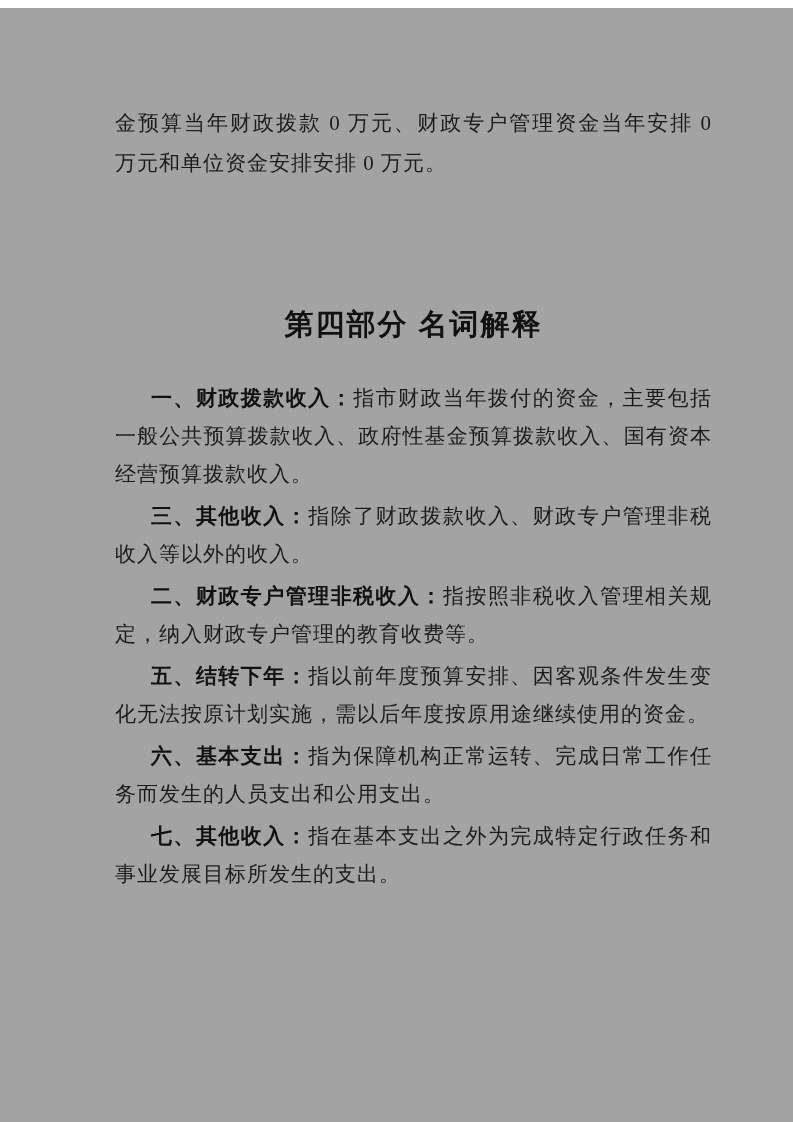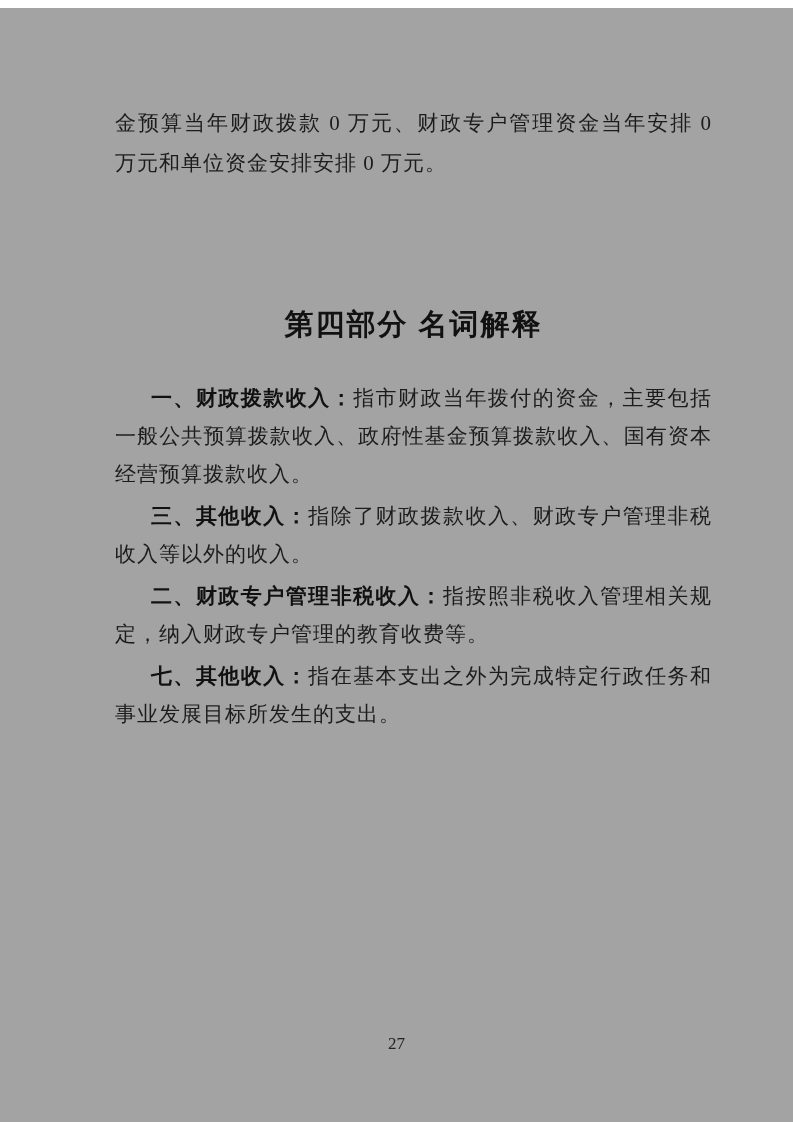--- a/index.html
+++ b/index.html
@@ -75,22 +75,23 @@
 
     <div class="terms">
 
       <p class="para term"><span class="lead">一、财政拨款收入：</span><span>指市财政当年拨付的资金，主要包括一般公共预算拨款收入、政府性基金预算拨款收入、国有资本经营预算拨款收入。</span></p>
 
       <p class="para term"><span class="lead">三、其他收入：</span><span>指除了财政拨款收入、财政专户管理非税收入等以外的收入。</span></p>
 
       <p class="para term"><span class="lead">二、财政专户管理非税收入：</span><span>指按照非税收入管理相关规定，纳入财政专户管理的教育收费等。</span></p>
 
 
+      <p class="para term"><span class="lead">五、结转下年：</span><span>指以前年度预算安排、因客观条件发生变化无法按原计划实施，需以后年度按原用途继续使用的资金。</span></p>
 
+      <p class="para term"><span class="lead">六、基本支出：</span><span>指为保障机构正常运转、完成日常工作任务而发生的人员支出和公用支出。</span></p>
 
       <p class="para term"><span class="lead">七、其他收入：</span><span>指在基本支出之外为完成特定行政任务和事业发展目标所发生的支出。</span></p>
 
 
     </div>
   </div>
 
-  <div class="page-number">27</div>
 </div>
 
 </body></html>

